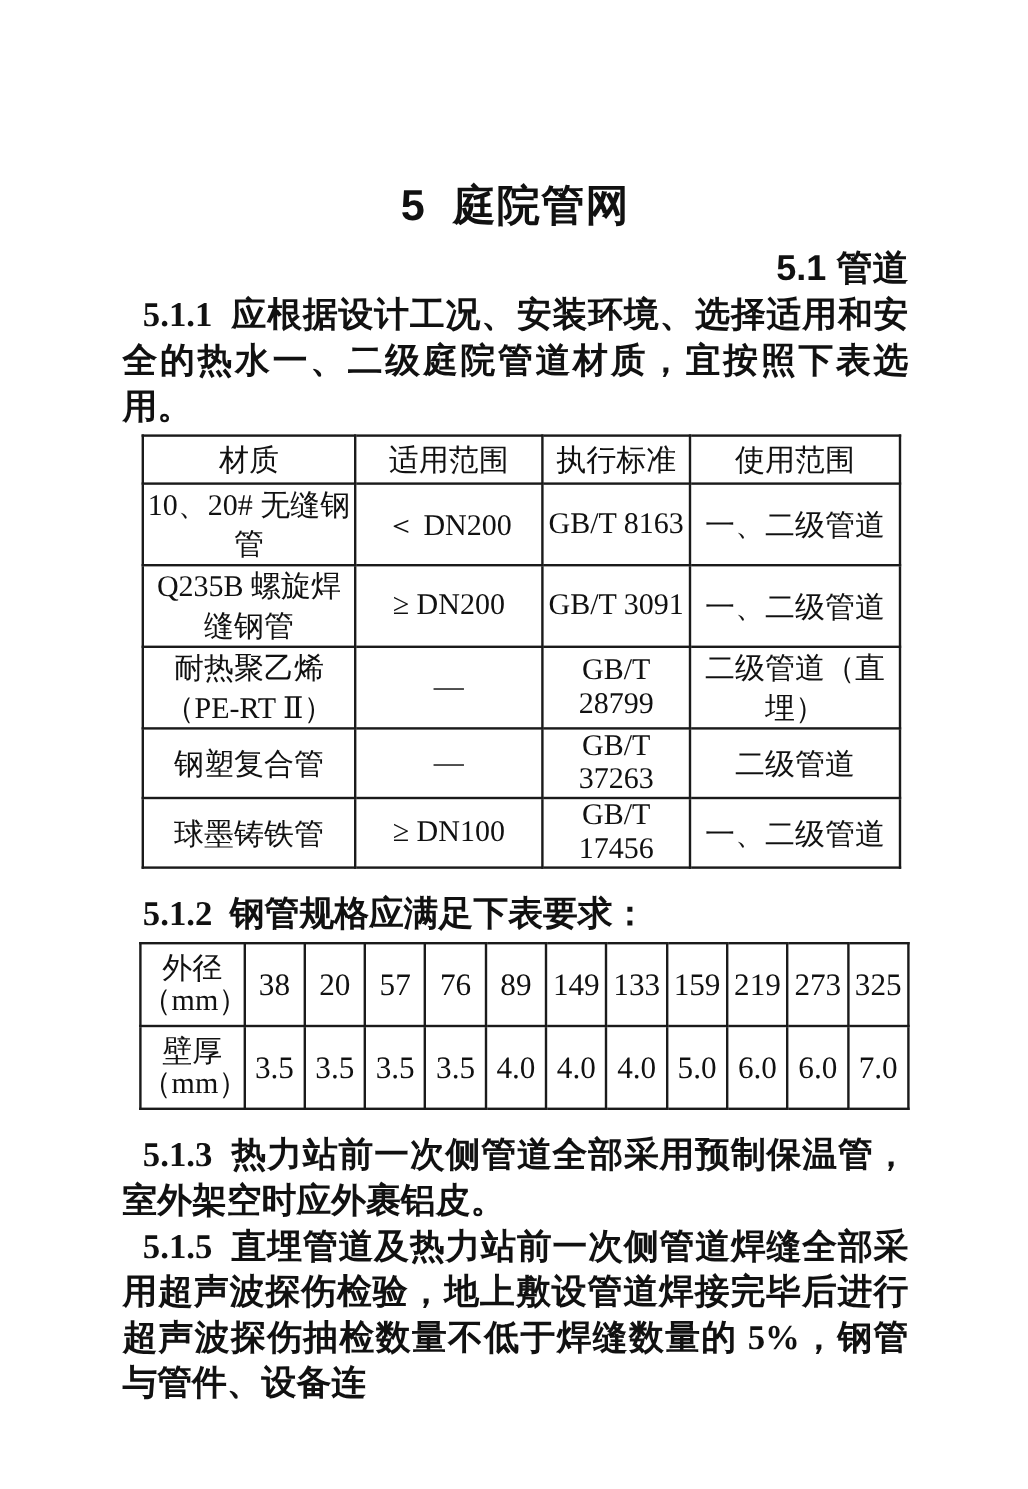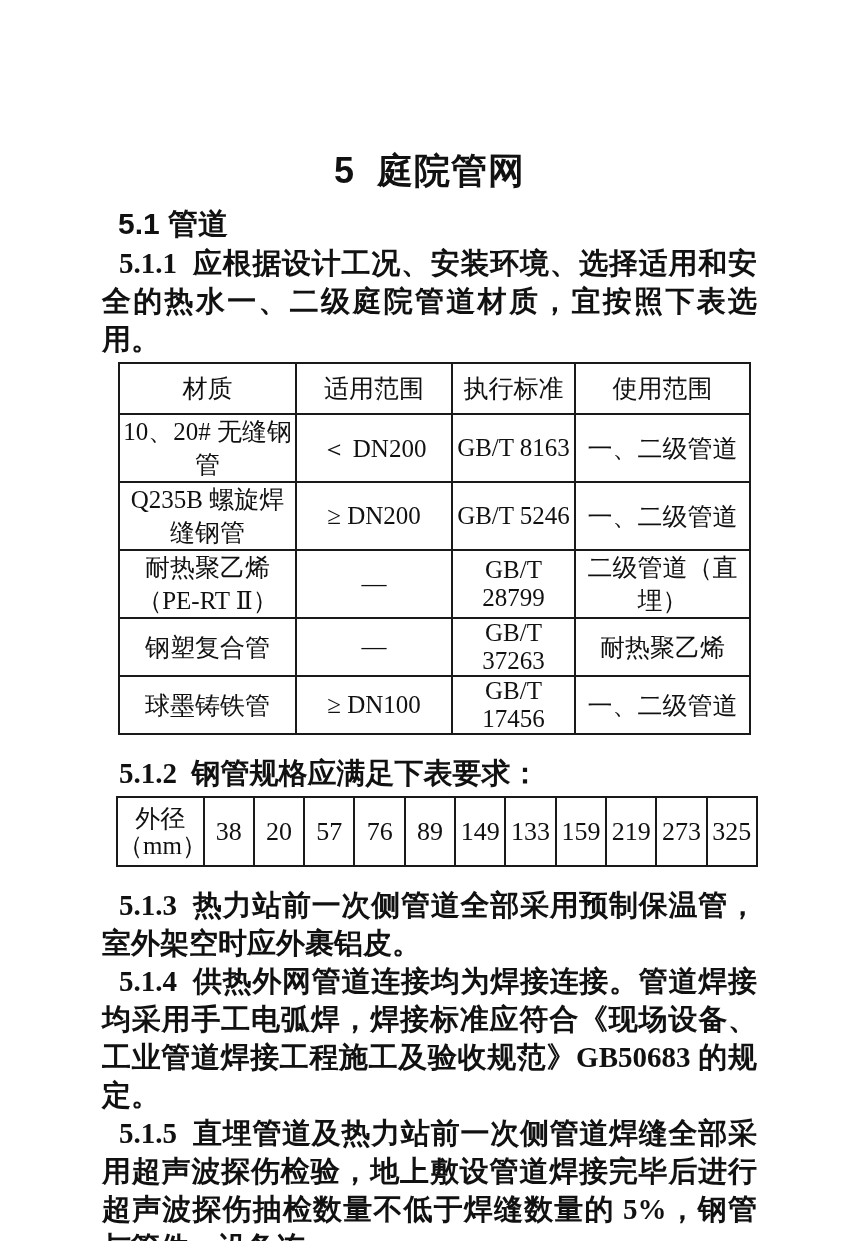--- a/index.html
+++ b/index.html
@@ -22,20 +22,21 @@
     font-size:36px;
     line-height:42px;
     letter-spacing:1px;
   }
   .section-heading {
     margin:6px 0 2px 16px;
     font-family:"Liberation Sans","DejaVu Sans",sans-serif;
     font-weight:bold;
     font-size:30px;
     line-height:36px;
+    text-align:right;
   }
   p.body-par {
     margin:0;
     font-size:29px;
     line-height:38px;
     text-align:justify;
     text-indent:17px;
     font-weight:bold;
   }
   p.par-before-table { margin-bottom:4px; }
@@ -48,21 +49,21 @@
   }
   table.doc-table td, table.doc-table th {
     border:2px solid #1a1a1a;
     text-align:center;
     vertical-align:middle;
     padding:0 2px;
     font-weight:normal;
     overflow:hidden;
   }
   table.material-table { width:631px; }
-  table.material-table tr { height:51px; }
+  table.material-table tr { height:40px; }
   table.material-table td, table.material-table th { font-size:25px; }
 
   table.spec-table { width:642px; }
   table.spec-table tr { height:69px; }
   table.spec-table td { font-size:26px; }
   table.spec-table td.rowhead { font-size:25px; line-height:27px; padding:0; }
   .rowhead span { display:block; }
 </style>
 </head>
 <body>
@@ -91,34 +92,34 @@
     </tr>
     <tr>
       <td>10、20# 无缝钢管</td>
       <td>＜ DN200</td>
       <td>GB/T 8163</td>
       <td>一、二级管道</td>
     </tr>
     <tr>
       <td>Q235B 螺旋焊缝钢管</td>
       <td>≥ DN200</td>
-      <td>GB/T 5246</td>
+      <td>GB/T 3091</td>
       <td>一、二级管道</td>
     </tr>
     <tr>
       <td>耐热聚乙烯（PE-RT Ⅱ）</td>
       <td>—</td>
       <td>GB/T 28799</td>
       <td>二级管道（直埋）</td>
     </tr>
     <tr>
       <td>钢塑复合管</td>
       <td>—</td>
       <td>GB/T 37263</td>
-      <td>耐热聚乙烯</td>
+      <td>二级管道</td>
     </tr>
     <tr>
       <td>球墨铸铁管</td>
       <td>≥ DN100</td>
       <td>GB/T 17456</td>
       <td>一、二级管道</td>
     </tr>
   </tbody>
     </table>
 
@@ -140,20 +141,36 @@
       <td>57</td>
       <td>76</td>
       <td>89</td>
       <td>149</td>
       <td>133</td>
       <td>159</td>
       <td>219</td>
       <td>273</td>
       <td>325</td>
     </tr>
+    <tr>
+      <td class="rowhead">
+        <span>壁厚</span>
+        <span>（mm）</span>
+      </td>
+      <td>3.5</td>
+      <td>3.5</td>
+      <td>3.5</td>
+      <td>3.5</td>
+      <td>4.0</td>
+      <td>4.0</td>
+      <td>4.0</td>
+      <td>5.0</td>
+      <td>6.0</td>
+      <td>6.0</td>
+      <td>7.0</td>
+    </tr>
   </tbody>
     </table>
 
   <p class="body-par par-after-table">5.1.3&nbsp; 热力站前一次侧管道全部采用预制保温管，室外架空时应外裹铝皮。</p>
-  <p class="body-par">5.1.4&nbsp; 供热外网管道连接均为焊接连接。管道焊接均采用手工电弧焊，焊接标准应符合《现场设备、工业管道焊接工程施工及验收规范》GB50683 的规定。</p>
   <p class="body-par">5.1.5&nbsp; 直埋管道及热力站前一次侧管道焊缝全部采用超声波探伤检验，地上敷设管道焊接完毕后进行超声波探伤抽检数量不低于焊缝数量的 5%，钢管与管件、设备连</p>
 
 </div>
 
 </body></html>

